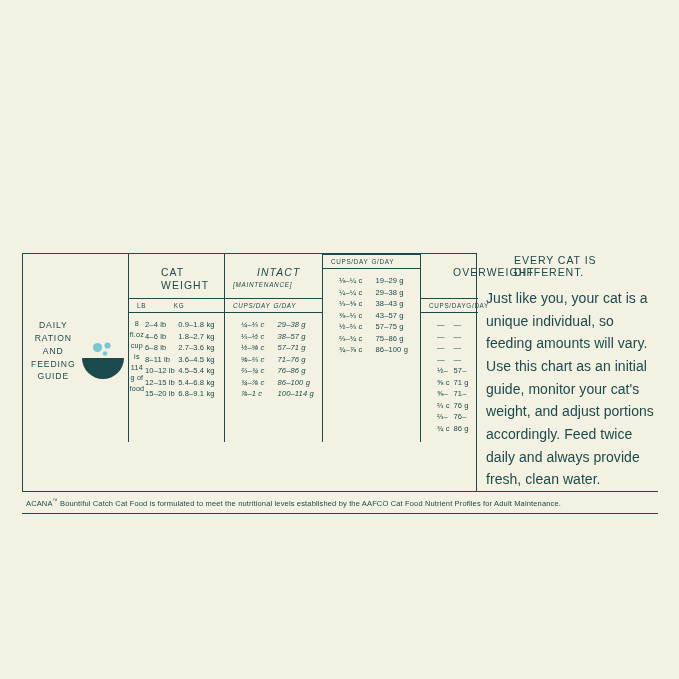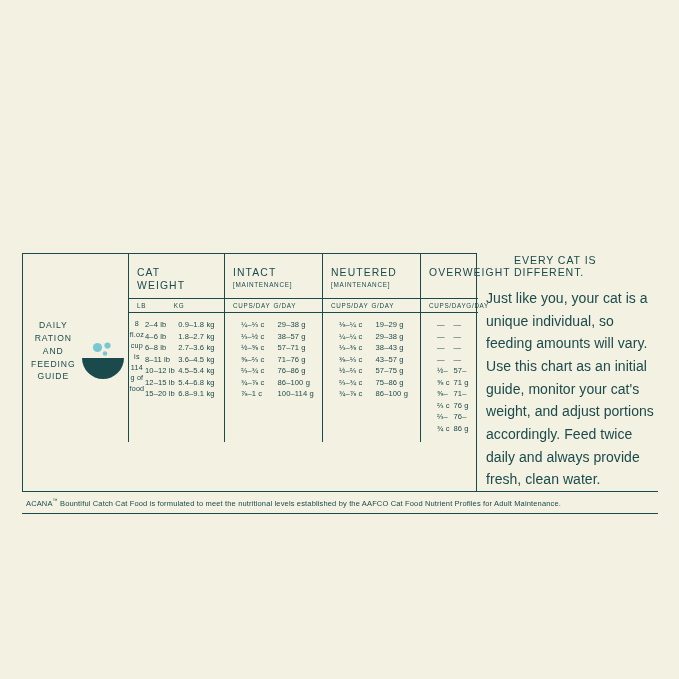--- a/index.html
+++ b/index.html
@@ -84,33 +84,34 @@
   }
   .col {
     box-sizing: border-box;
     border-right: 1px solid #1b4a4c;
     display: flex;
     flex-direction: column;
   }
   .col:last-child { border-right: none; }
 
   .col-cat { width: 96px; }
-  .col-intact { width: 98px; }
+  .col-intact { width: 98px; font-style: italic; }
   .col-neutered { width: 98px; }
   .col-over { width: 57px; flex: 1; }
 
   .col-head {
     padding: 12px 8px 0 8px;
     height: 44px;
     box-sizing: border-box;
   }
   .col-head .main {
     font-size: 10.4px;
     letter-spacing: 1.1px;
     line-height: 1.25;
+    margin-left: 24px;
   }
   .col-head .sub {
     font-size: 6.4px;
     letter-spacing: 0.7px;
     margin-top: 2px;
   }
 
   .sub-head {
     border-top: 1px solid #1b4a4c;
     border-bottom: 1px solid #1b4a4c;
@@ -285,24 +286,20 @@
                     <span class="w-gday">86–100 g</span>
                   </div>
                 <div class="r">
                     <span class="w-cups">⅞–1 c</span>
                     <span class="w-gday">100–114 g</span>
                   </div>
               </div>
             </div>
 
             <div class="col col-neutered">
-              <div class="col-head">
-                <div class="main">NEUTERED</div>
-                <div class="sub">[MAINTENANCE]</div>
-              </div>
               <div class="sub-head">
                 <span class="w-cups-n">CUPS/DAY</span>
                 <span class="w-gday">G/DAY</span>
               </div>
               <div class="cells">
                 <div class="r">
                     <span class="w-cups-n">⅛–¼ c</span>
                     <span class="w-gday">19–29 g</span>
                   </div>
                 <div class="r">

